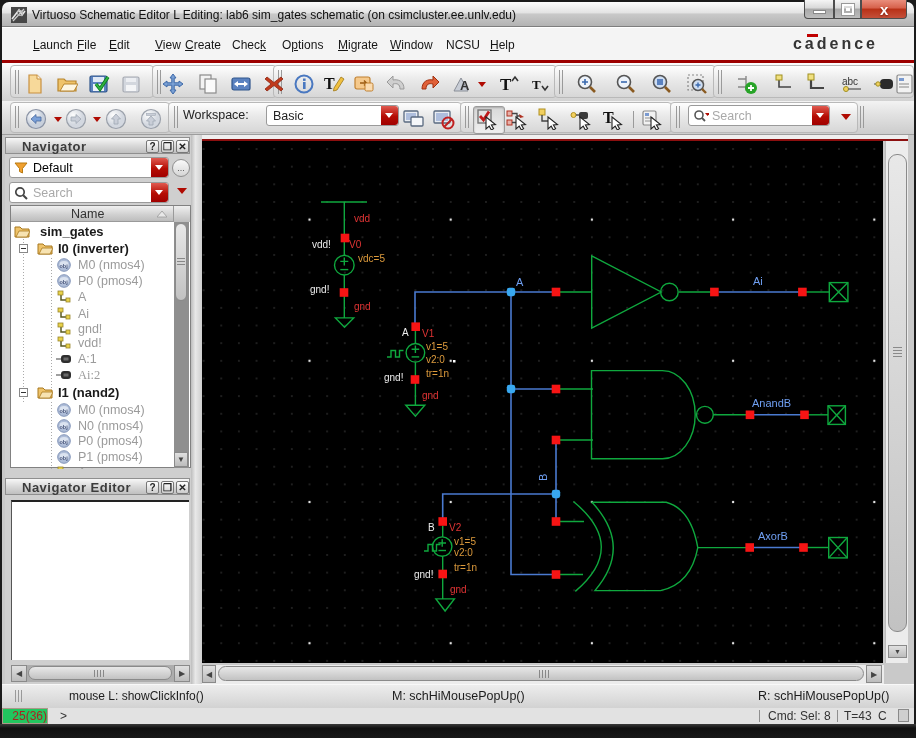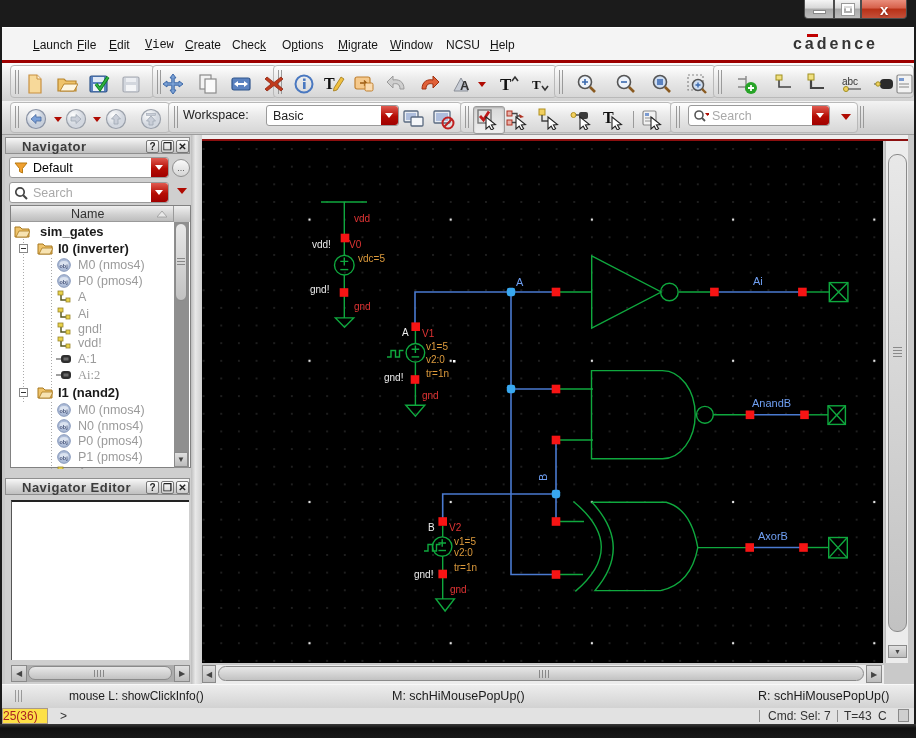--- a/index.html
+++ b/index.html
@@ -62,37 +62,46 @@
 
 #status1 { left:2px; top:684px; width:912px; height:24px; background:linear-gradient(#ededed,#d2d2d2); border-top:1px solid #f8f8f8; font-size:12px; color:#1c1c1c; }
 #status2 { left:2px; top:708px; width:912px; height:16px; background:#e2e2e2; font-size:12px; color:#333; }
 #bottframe { left:0px; top:724px; width:916px; height:14px; background:linear-gradient(#3a3a3a,#101010 30%,#181818); }
 .vsep { position:absolute; width:1px; height:12px; top:2px; background:#8f8f8f; }
 </style>
 </head>
 <body>
 <div id="win">
 
+  <div id="titlebar" class="abs">
+    <svg id="title-ico" class="abs" viewBox="0 0 16 16">
+        <rect width="16" height="16" fill="#474747"></rect>
+        <path d="M1 12 L8 3 L11 8 L14 4" stroke="#e8e8e8" stroke-width="1.6" fill="none"></path>
+        <path d="M2 14 L13 2" stroke="#cfcfcf" stroke-width="1.2" fill="none"></path>
+        <circle cx="9" cy="6" r="2.6" fill="none" stroke="#bbb" stroke-width="1"></circle>
+      </svg>
+    <div id="title-txt" class="abs">Virtuoso Schematic Editor L Editing: lab6 sim_gates schematic (on csimcluster.ee.unlv.edu)</div>
+  </div>
   <div id="btn-min" class="abs wbtn">
       <div class="glyph" style="left:8px;top:10px;width:13px;height:4px;background:#fff;border:1px solid #888;"></div>
     </div>
   <div id="btn-max" class="abs wbtn">
       <div class="glyph" style="left:7px;top:4px;width:12px;height:11px;border:2px solid #fff;outline:1px solid #999;">
         <div style="position:absolute;left:2px;top:2px;width:4px;height:3px;background:#fff;"></div>
       </div>
     </div>
   <div id="btn-close" class="abs wbtn">
       <div class="glyph" style="left:18px;top:1px;font-size:15px;font-weight:bold;text-shadow:0 1px 2px #7a1a08;">x</div>
     </div>
 
   <div id="menubar" class="abs">
     <div class="mitem" style="left:31px;text-align:right;"><span class="mu">L</span>aunch</div>
     <div class="mitem" style="left:75px;"><span class="mu">F</span>ile</div>
     <div class="mitem" style="left:107px;"><span class="mu">E</span>dit</div>
-    <div class="mitem" style="left:143px;font-family:Liberation Mono, monospace;"><span class="mu">V</span>iew</div>
+    <div class="mitem" style="left:153px;"><span class="mu">V</span>iew</div>
     <div class="mitem" style="left:183px;"><span class="mu">C</span>reate</div>
     <div class="mitem" style="left:230px;">Chec<span class="mu">k</span></div>
     <div class="mitem" style="left:280px;">O<span class="mu">p</span>tions</div>
     <div class="mitem" style="left:336px;"><span class="mu">M</span>igrate</div>
     <div class="mitem" style="left:388px;"><span class="mu">W</span>indow</div>
     <div class="mitem" style="left:444px;">NCSU</div>
     <div class="mitem" style="left:488px;"><span class="mu">H</span>elp</div>
     <div id="cadence">cadence<span class="mac"></span></div>
   </div>
   <div id="redline" class="abs"></div>
@@ -696,23 +705,23 @@
     <div id="rstrip"></div>
   </div>
 
   <div id="status1" class="abs">
     <div style="position:absolute;left:13px;top:5px;width:7px;height:12px;background:repeating-linear-gradient(90deg,#999 0 1px,transparent 1px 3px);"></div>
     <span style="position:absolute;left:23px;top:4px;padding-left:44px;">mouse L: showClickInfo()</span>
     <span style="position:absolute;left:390px;top:4px;font-size:12.5px;">M: schHiMousePopUp()</span>
     <span style="position:absolute;left:756px;top:4px;font-size:12.5px;">R: schHiMousePopUp()</span>
   </div>
   <div id="status2" class="abs">
-    <div style="position:absolute;left:0px;top:0px;width:46px;height:16px;background:#fde047;border:1px solid #a98;color:#a22;text-align:left;font-size:12px;">25(36)</div>
+    <div style="position:absolute;left:0px;top:0px;width:46px;height:16px;background:#22c55e;border:1px solid #a98;color:#a22;text-align:right;font-size:12px;">25(36)</div>
     <span style="position:absolute;left:58px;top:1px;">&gt;</span>
     <div class="vsep" style="left:757px;"></div>
-    <span style="position:absolute;left:766px;top:1px;">Cmd: Sel: 7</span>
+    <span style="position:absolute;left:766px;top:1px;">Cmd: Sel: 8</span>
     <div class="vsep" style="left:835px;"></div>
     <span style="position:absolute;left:842px;top:1px;">T=43</span>
     <span style="position:absolute;left:876px;top:1px;">C</span>
     <div style="position:absolute;left:896px;top:1px;width:11px;height:13px;background:#cfcfcf;border:1px solid #8a8a8a;"></div>
   </div>
   <div id="bottframe" class="abs"></div>
 </div>
 
 </body></html>

